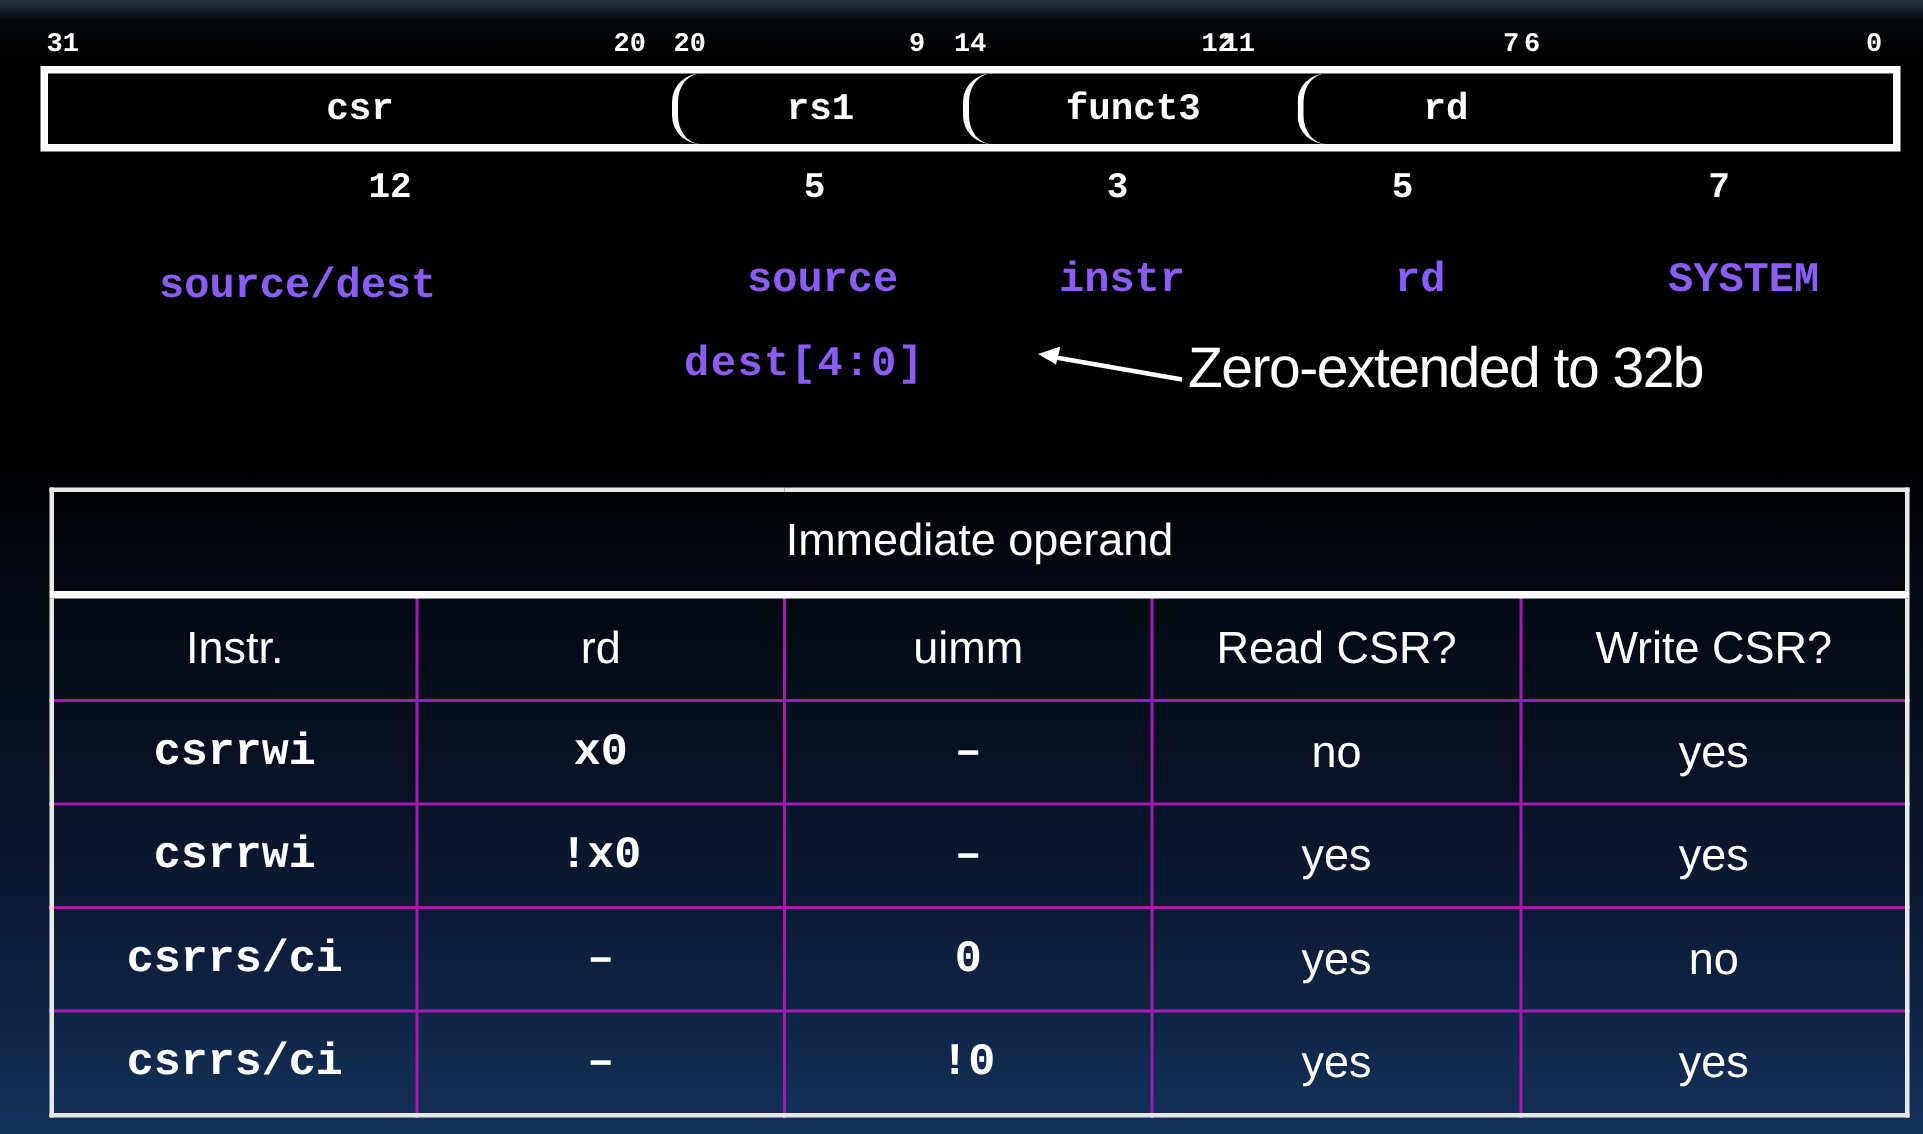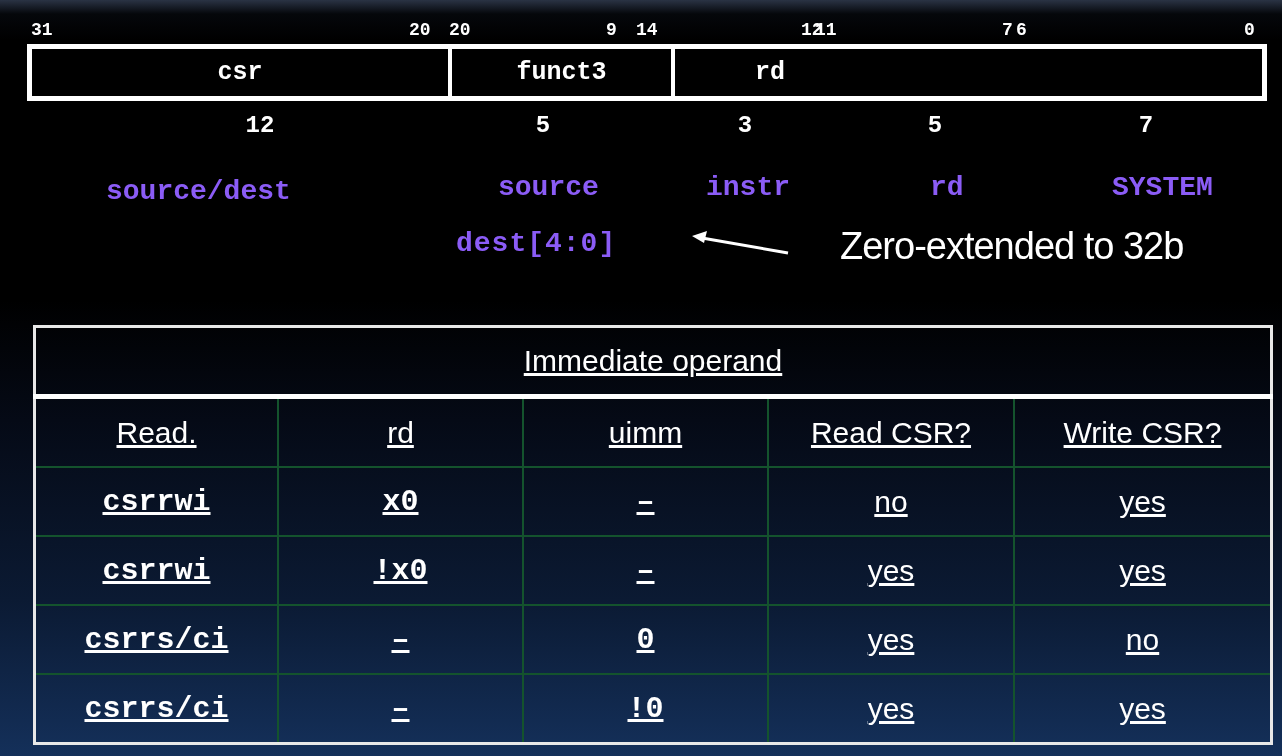--- a/index.html
+++ b/index.html
@@ -8,53 +8,54 @@
     background: linear-gradient(to bottom, #2a3344 0px, #05070b 14px, #000000 40px, #000000 300px, #050a16 420px, #0b1a33 600px, #14305a 756px);
     color:#fff;
     font-family: "Liberation Sans", sans-serif;
   }
   .mono { font-family: "Liberation Mono", "DejaVu Sans Mono", monospace; font-weight:bold; }
   .bitnum { position:absolute; top:18px; font-size:18px; line-height:24px; }
   .encoding {
     position:absolute; left:27px; top:44px; width:1240px; height:57px;
     border:5px solid #fff; box-sizing:border-box; display:flex;
   }
-  .field { height:100%; display:flex; align-items:center; justify-content:center; font-size:25px; box-sizing:border-box; }
+  .field { height:100%; display:flex; align-items:center; justify-content:center; font-size:25px; box-sizing:border-box;border-radius:19px; }
   .field + .field { border-left:4px solid #fff; }
   .width { position:absolute; top:112px; font-size:24px; text-align:center; }
   .yellow { color:#8b5cf6; position:absolute; font-size:28px; }
-  .note { position:absolute; left:792px; top:225px; font-size:38px; letter-spacing:-1px;margin-left:48px; }
+  .note { position:absolute; left:792px; top:225px; font-size:38px; letter-spacing:-1px; }
   svg.arrow { position:absolute; left:690px; top:225px; }
   table.ops {
     position:absolute; left:33px; top:325px; width:1240px;
     border-collapse:collapse; border:3px solid #e8e8e8;
   }
   table.ops td, table.ops th {
-    border:2px solid #14532d; text-align:center; height:67px; padding:0;
-    font-size:30px; font-weight:normal;text-decoration:underline;
+    border:2px solid #a21caf; text-align:center; height:67px; padding:0;
+    font-size:30px; font-weight:normal;
   }
   table.ops th.title { height:66px; border-bottom:5px solid #fff; }
   table.ops td.m { font-family:"Liberation Mono","DejaVu Sans Mono",monospace; font-weight:bold; font-size:30px; }
 </style>
 </head>
 <body>
 
 <span class="bitnum mono" style="left:31px">31</span>
 <span class="bitnum mono" style="left:409px">20</span>
 <span class="bitnum mono" style="left:449px">20</span>
 <span class="bitnum mono" style="left:606px">9</span>
 <span class="bitnum mono" style="left:636px">14</span>
 <span class="bitnum mono" style="left:801px">12</span>
 <span class="bitnum mono" style="left:815px">11</span>
 <span class="bitnum mono" style="left:1002px">7</span>
 <span class="bitnum mono" style="left:1016px">6</span>
 <span class="bitnum mono" style="left:1244px">0</span>
 
 <div class="encoding mono">
   <div class="field" style="width:416px">csr</div>
+  <div class="field" style="width:194px">rs1</div>
   <div class="field" style="width:223px">funct3</div>
   <div class="field" style="width:194px">rd</div>
 </div>
 
 <span class="width mono" style="left:230px;width:60px">12</span>
 <span class="width mono" style="left:523px;width:40px">5</span>
 <span class="width mono" style="left:725px;width:40px">3</span>
 <span class="width mono" style="left:915px;width:40px">5</span>
 <span class="width mono" style="left:1126px;width:40px">7</span>
 
@@ -70,21 +71,21 @@
   <polygon points="2,11 17,6 14,18" fill="#fff"></polygon>
 </svg>
 <span class="note">Zero-extended to 32b</span>
 
 <table class="ops">
   <tbody>
       <tr>
     <th class="title" colspan="5">Immediate operand</th>
   </tr>
   <tr>
-    <td style="width:241px">Read.</td>
+    <td style="width:241px">Instr.</td>
     <td style="width:243px">rd</td>
     <td style="width:243px">uimm</td>
     <td style="width:244px">Read CSR?</td>
     <td>Write CSR?</td>
   </tr>
   <tr>
     <td class="m">csrrwi</td>
     <td class="m">x0</td>
     <td class="m">–</td>
     <td>no</td>

